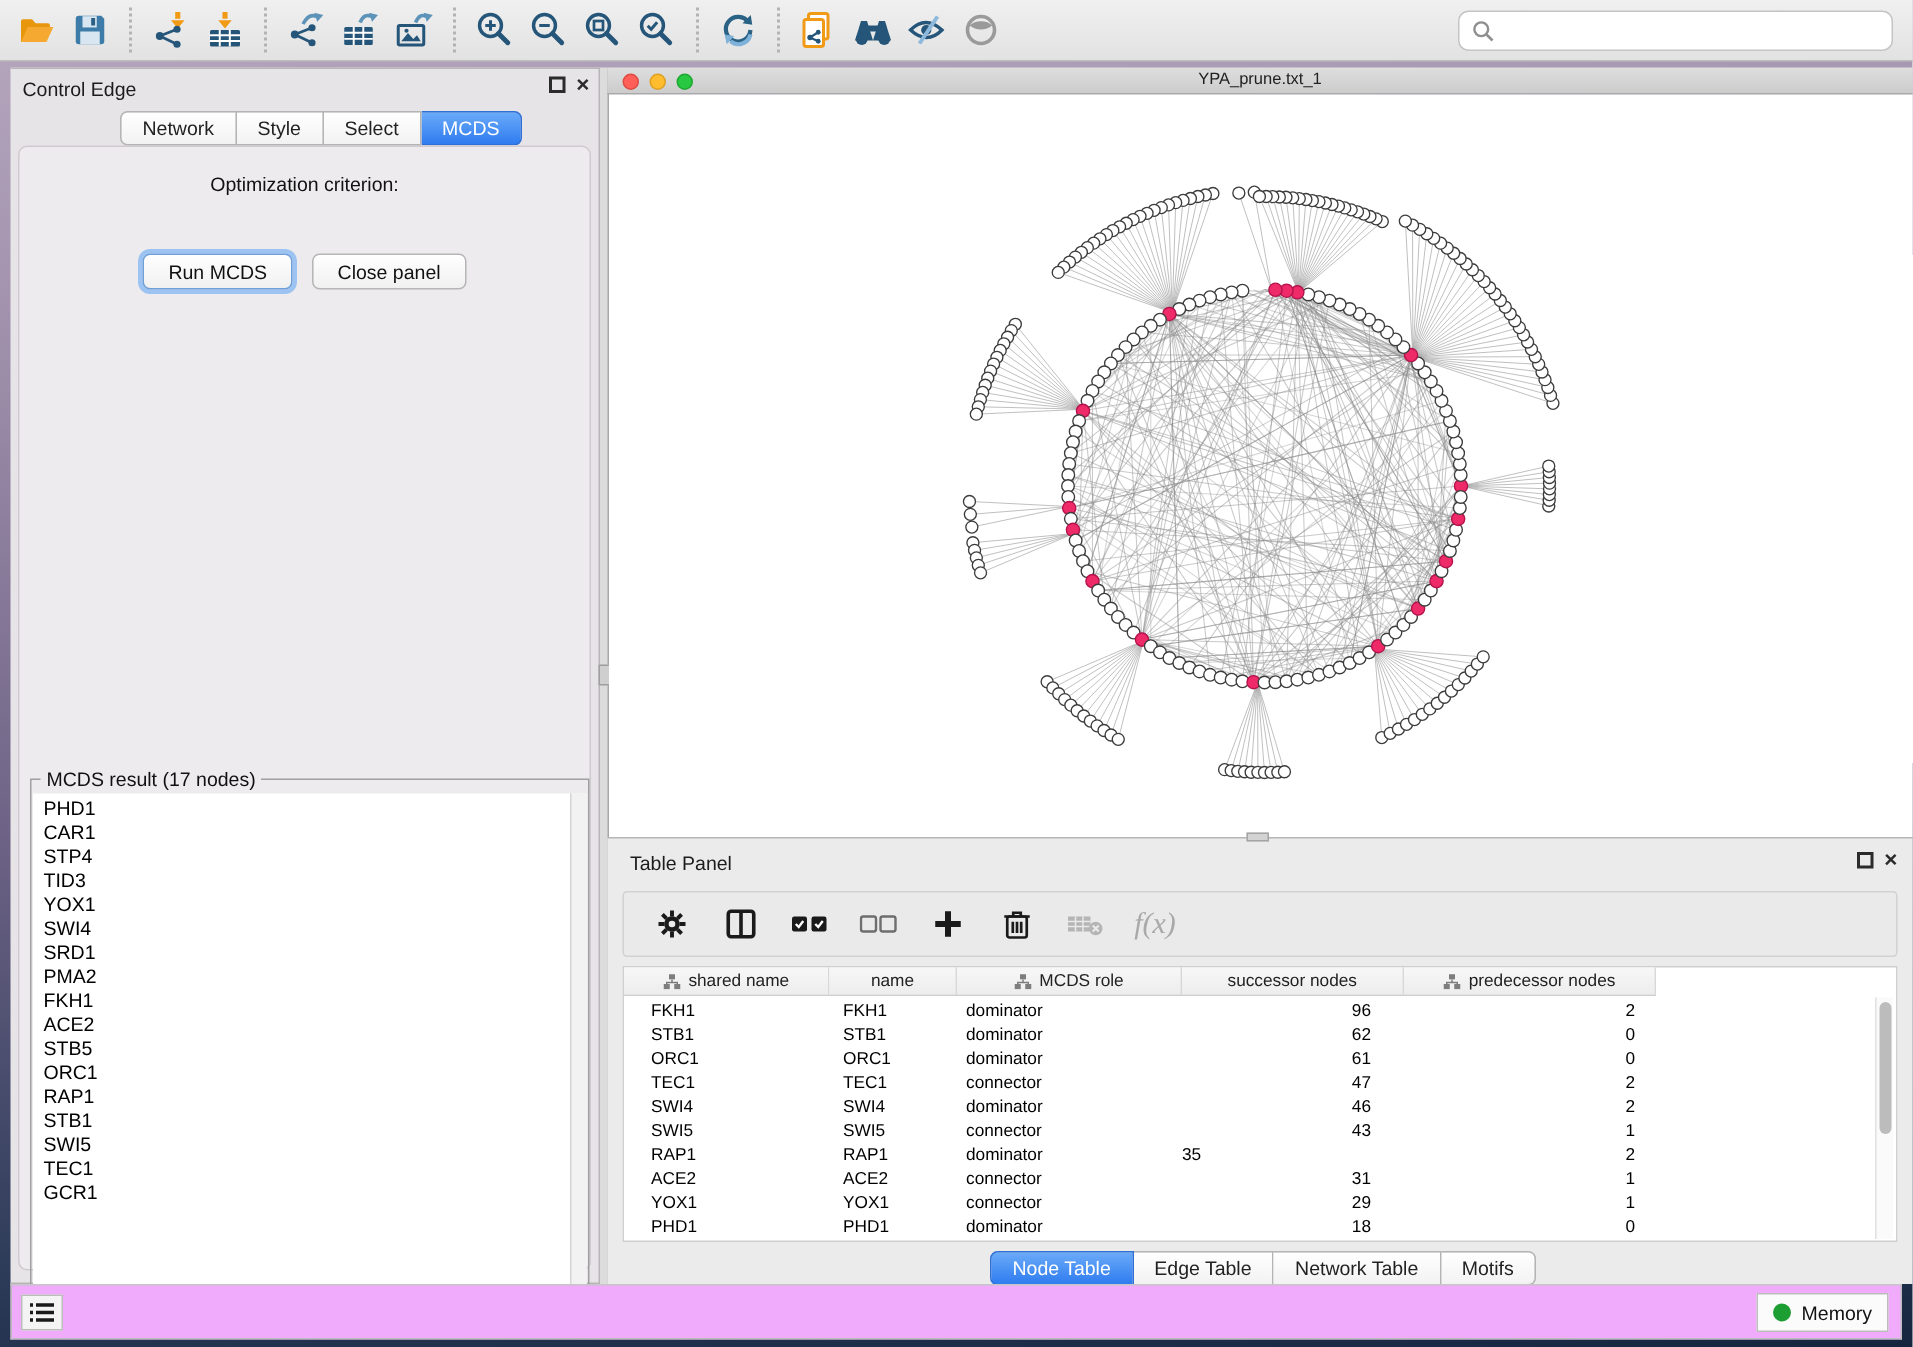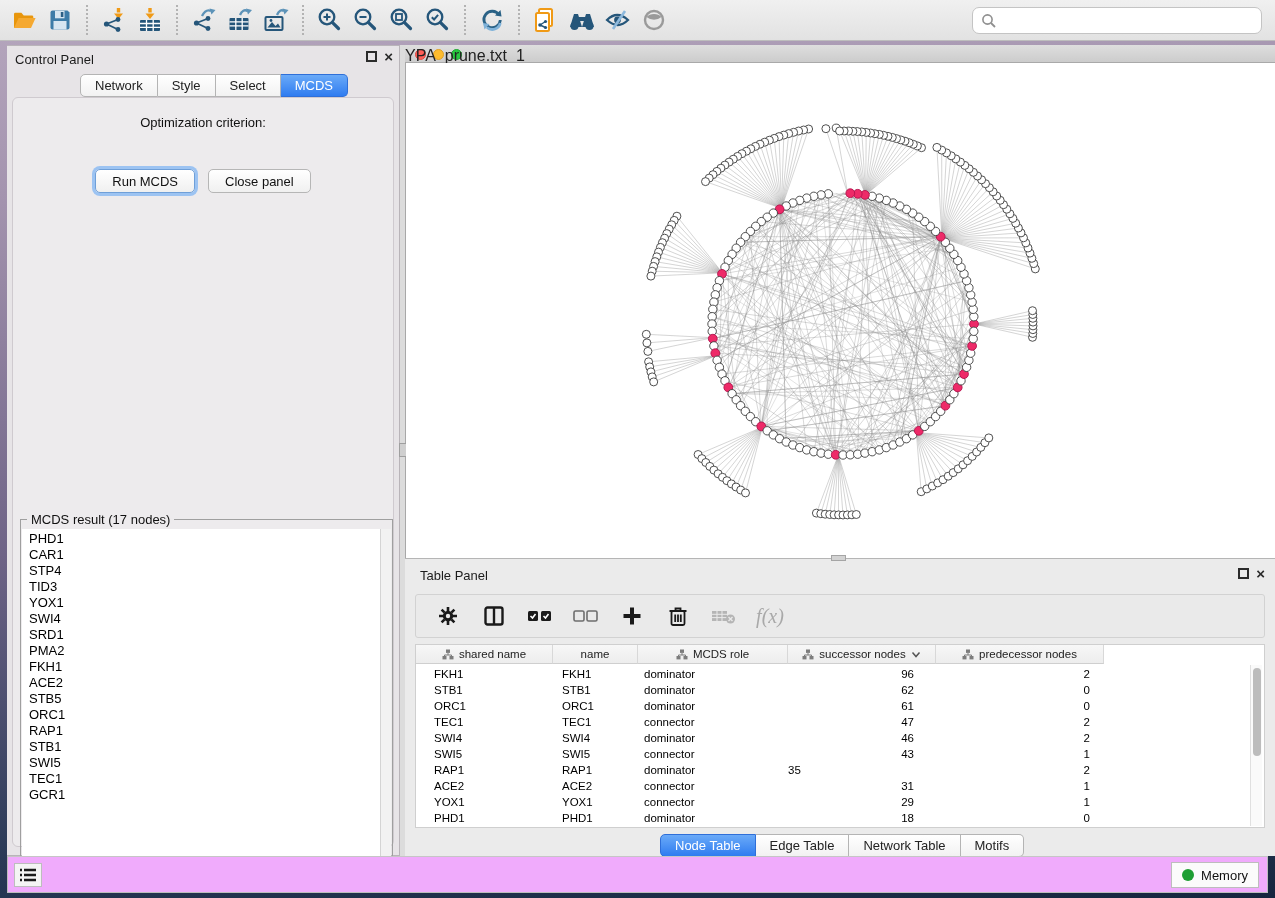--- a/index.html
+++ b/index.html
@@ -84,21 +84,21 @@
   }
   .mcds-scroll { position:absolute; right:1px; top:9px; bottom:1px; width:11px; background:#f2f2f2; border-left:1px solid #d4d4d4; }
 
   
   .net-titlebar {
     position:absolute; left:405px; top:45px; width:870px; height:18px;
     background:linear-gradient(#dedede,#cccccc); border-bottom:1px solid #a9a9a9;
   }
   .traffic { position:absolute; left:10px; top:4px; display:flex; gap:7px; }
   .light { width:11px; height:11px; border-radius:50%; }
-  .net-title { position:absolute; width:100%; top:2px; font-size:16px; color:#222; }
+  .net-title { position:absolute; width:100%; text-align:center; top:2px; font-size:11px; color:#222; }
   .net-canvas { position:absolute; left:406px; top:63px; width:869px; height:495px; background:#fff; }
   .v-splitter { position:absolute; left:400px; top:45px; width:6px; height:811px; background:#dcdcdc; border-right:1px solid #a8a8a8;}
   .v-handle { position:absolute; left:399px; top:443px; width:8px; height:14px; background:#cfcfcf; border:1px solid #9f9f9f; }
 
   
   .table-panel { position:absolute; left:405px; top:558px; width:870px; height:298px; background:#ebebeb; border-top:1px solid #b5b5b5;}
   .h-handle { position:absolute; left:426px; top:-4px; width:15px; height:6px; background:#d3d3d3; border:1px solid #a5a5a5; }
   .tp-titlebar { position:relative; height:30px; }
   .tp-toolbar {
     position:absolute; left:10px; top:35px; width:850px; height:44px;
@@ -278,21 +278,21 @@
       <svg width="16" height="16" viewBox="0 0 16 16">
         <circle cx="6.5" cy="6.5" r="4.6" fill="none" stroke="#8f8f8f" stroke-width="1.6"></circle>
         <path d="M10 10 L14 14" stroke="#8f8f8f" stroke-width="1.8"></path>
       </svg>
       <input type="text" placeholder="" style="">
     </div>
   </div>
 
   <div class="control-panel">
     <div class="panel-titlebar">
-      <span class="panel-title">Control Panel</span>
+      <span class="panel-title">Control Edge</span>
       <span class="win-icons">
         <span class="float-ic"></span>
         <span class="close-ic">×</span>
       </span>
     </div>
     <div class="seg-tabs cp-tabs" id="cp-tabs">
         <div class="seg-tab">Network</div>
         <div class="seg-tab">Style</div>
         <div class="seg-tab">Select</div>
         <div class="seg-tab active">MCDS</div>
@@ -1112,21 +1112,21 @@
           </div>
           <div class="gh-cell" style="width: 150px;">
             <svg width="12" height="11" viewBox="0 0 12 11">
               <rect x="4" y="0.5" width="4" height="3.4" fill="#7d7d7d"></rect>
               <rect x="0.5" y="7" width="4" height="3.4" fill="#7d7d7d"></rect>
               <rect x="7.5" y="7" width="4" height="3.4" fill="#7d7d7d"></rect>
               <path d="M6 4 v2 M2.5 7 v-1 h7 v1" stroke="#7d7d7d" stroke-width="1" fill="none"></path>
             </svg>
             <span>MCDS role</span>
           </div>
-          <div class="gh-cell" style="width: 148px;">
+          <div class="gh-cell" style="width: 148px; flex-direction: column;">
             <svg width="12" height="11" viewBox="0 0 12 11">
               <rect x="4" y="0.5" width="4" height="3.4" fill="#7d7d7d"></rect>
               <rect x="0.5" y="7" width="4" height="3.4" fill="#7d7d7d"></rect>
               <rect x="7.5" y="7" width="4" height="3.4" fill="#7d7d7d"></rect>
               <path d="M6 4 v2 M2.5 7 v-1 h7 v1" stroke="#7d7d7d" stroke-width="1" fill="none"></path>
             </svg>
             <span>successor nodes</span>
             <svg width="10" height="7" viewBox="0 0 10 7">
               <path d="M1.5 1.5 L5 5.5 L8.5 1.5" fill="none" stroke="#555" stroke-width="1.5"></path>
             </svg>

